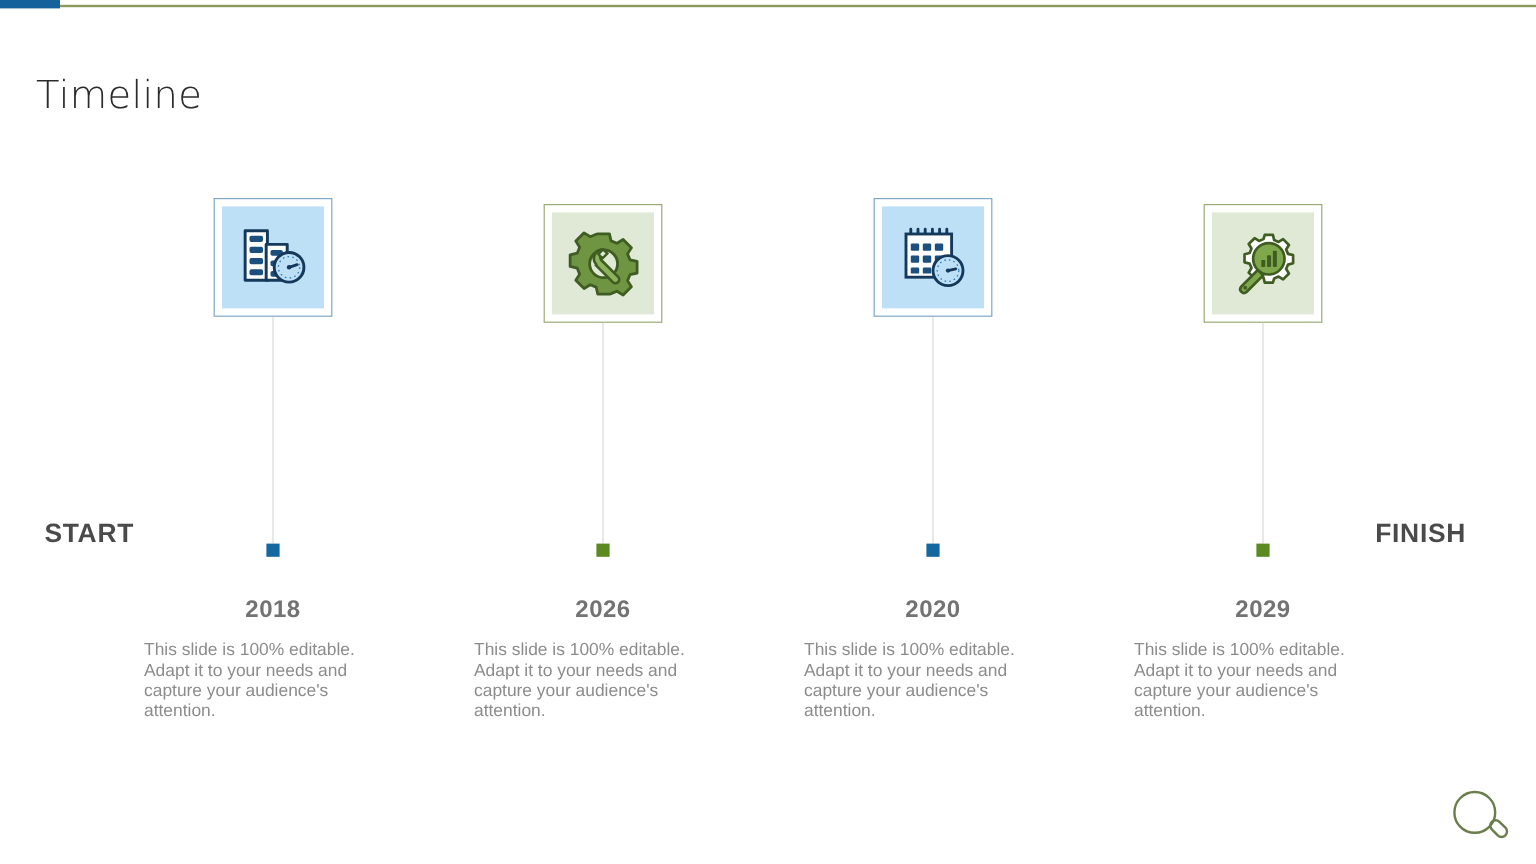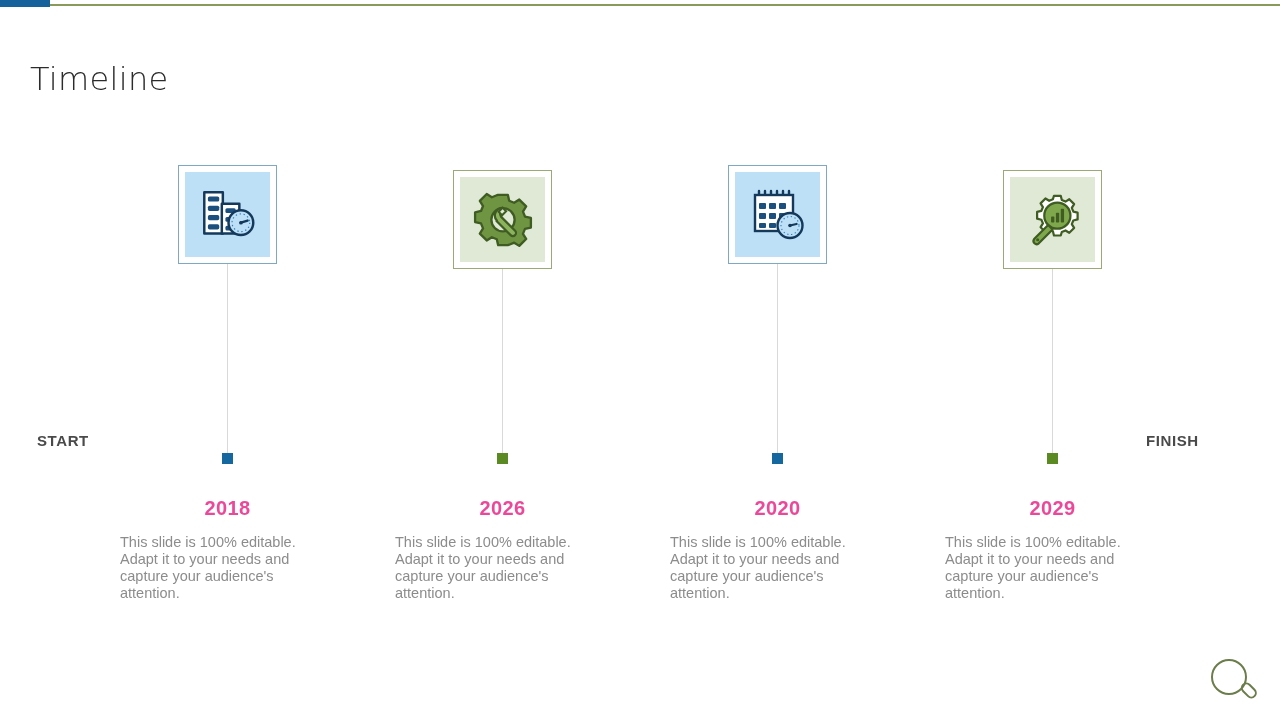--- a/index.html
+++ b/index.html
@@ -41,21 +41,21 @@
     font-weight: 300;
     color: #2b2b2b;
     letter-spacing: 0.3px;
     font-family: "DejaVu Sans", sans-serif;
     margin-top: 32px;
   }
   
   .endcap {
     position: absolute;
     top: 432px;
-    font-size: 15px;
+    font-size: 22px;
     font-weight: bold;
     color: #4a4a4a;
     letter-spacing: 0.6px;
   }
   .endcap.start { left: 37px; }
   .endcap.finish { left: 1146px; }
 
   
   .columns {
     position: absolute;
@@ -111,21 +111,21 @@
     height: 11px;
     background: #1567a0;
   }
   .marker.green { background: #5b8a22; }
 
   
   .year {
     margin-top: 33px;
     font-size: 20px;
     font-weight: bold;
-    color: #ec4899;
+    color: #737373;
     letter-spacing: 0.4px;
   }
   
   .body-copy {
     margin-top: 14px;
     width: 215px;
     text-align: left;
     font-size: 14.5px;
     line-height: 17px;
     color: #8c8c8c;

